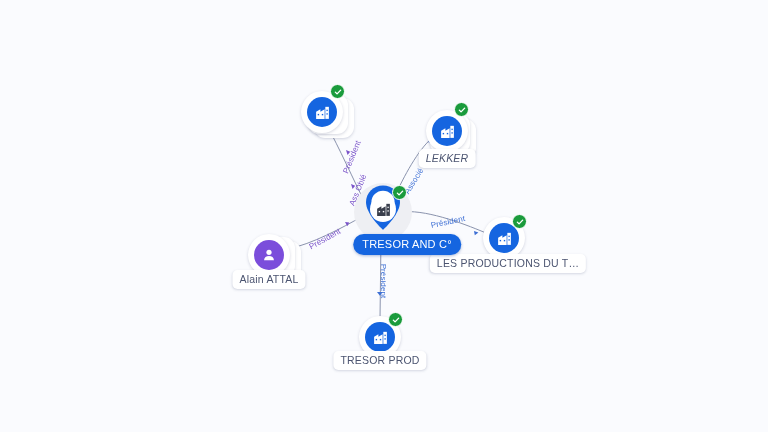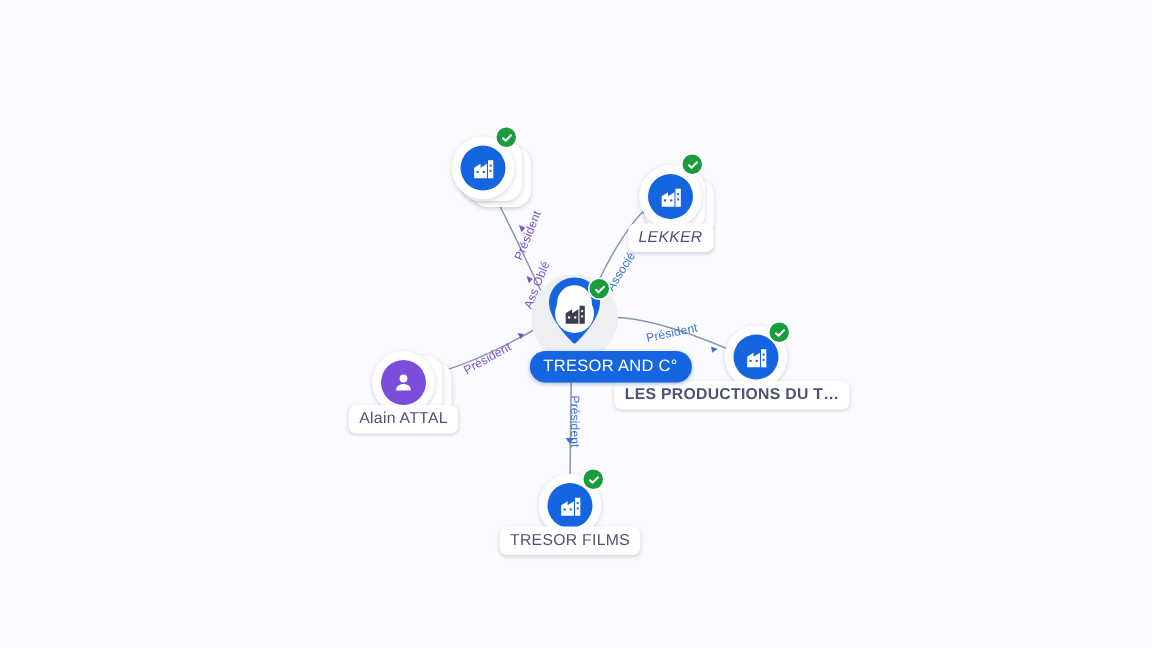--- a/index.html
+++ b/index.html
@@ -261,42 +261,42 @@
           <rect x="17.6" y="13" width="1.8" height="2" fill="#1565e0"></rect>
         </svg>
       </div>
     </div>
     <div class="badge-check" style="left:32px; top:0px;">
       <svg width="8" height="8" viewBox="0 0 12 12">
         <path d="M2 6.2 L4.6 8.8 L10 3.2" stroke="#ffffff" stroke-width="2" fill="none" stroke-linecap="round" stroke-linejoin="round"></path>
       </svg>
     </div>
   </div>
-  <div class="node-label" style="left:488px; top:254px;font-weight:bold;">LES PRODUCTIONS DU T…</div>
+  <div class="node-label" style="left:508px; top:254px;">LES PRODUCTIONS DU T…</div>
 
   <div class="node" style="left:380px; top:337px; width:48px; height:48px;">
     <div class="circle-wrap">
       <div class="inner-circle company">
         <svg width="17" height="17" viewBox="0 0 24 24">
           <path d="M3 21V11l6-3.6V11l6-3.6V21H3z" fill="#ffffff"></path>
           <rect x="16" y="4" width="5" height="17" fill="#ffffff"></rect>
           <rect x="5.2" y="14" width="2" height="2" fill="#1565e0"></rect>
           <rect x="11" y="14" width="2" height="2" fill="#1565e0"></rect>
           <rect x="17.6" y="8" width="1.8" height="2" fill="#1565e0"></rect>
           <rect x="17.6" y="13" width="1.8" height="2" fill="#1565e0"></rect>
         </svg>
       </div>
     </div>
     <div class="badge-check" style="left:32px; top:-1px;">
       <svg width="8" height="8" viewBox="0 0 12 12">
         <path d="M2 6.2 L4.6 8.8 L10 3.2" stroke="#ffffff" stroke-width="2" fill="none" stroke-linecap="round" stroke-linejoin="round"></path>
       </svg>
     </div>
   </div>
-  <div class="node-label" style="left:380px; top:351px;">TRESOR FILMS</div>
+  <div class="node-label" style="left:380px; top:351px;">TRESOR PROD</div>
 
   <div class="node" style="left:269px; top:255px; width:56px; height:56px;">
     <div class="node-stack">
       <div class="stack-card" style="left:-8px; top:-14px;"></div>
       <div class="stack-card" style="left:-14px; top:-18px;"></div>
     </div>
     <div class="circle-wrap">
       <div class="inner-circle person">
         <svg width="16" height="16" viewBox="0 0 24 24">
           <circle cx="12" cy="8" r="3.9" fill="#ffffff"></circle>

